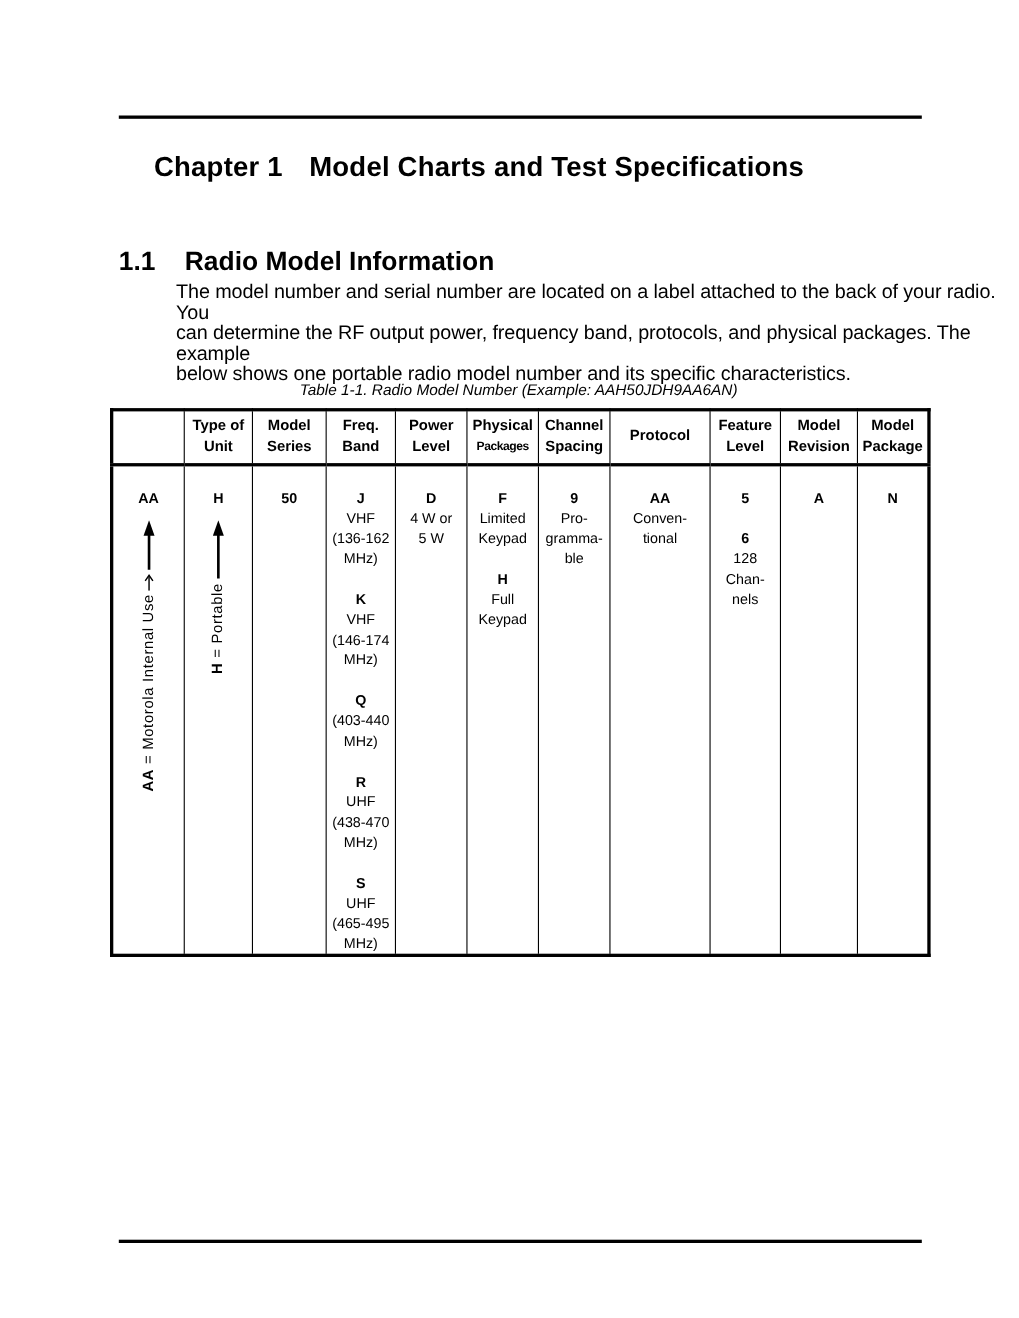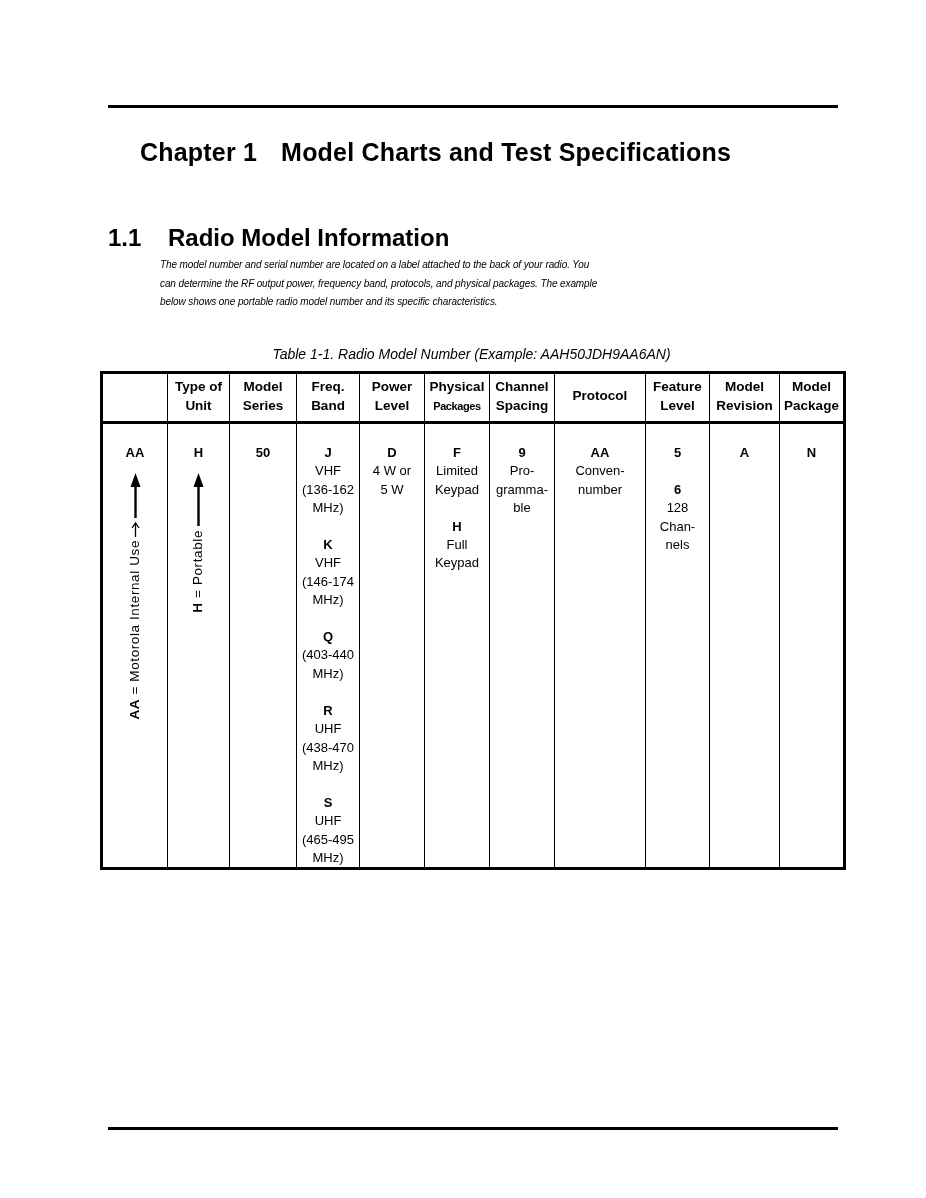--- a/index.html
+++ b/index.html
@@ -23,21 +23,21 @@
   .chapter .chapter-num { margin-right: 24px; }
 
   .section-heading {
     position: absolute; left: 108px; top: 224px;
     font-size: 24px; font-weight: bold; white-space: nowrap;
   }
   .section-heading .sec-num { display: inline-block; width: 60px; }
 
   .body-text {
     position: absolute; left: 160px; top: 256px;
-    font-size: 10px; line-height: 18.5px; letter-spacing: -0.1px; font-style: italic;
+    font-size: 18px; line-height: 18.5px; letter-spacing: -0.1px;
   }
 
   .caption {
     position: absolute; left: 100px; top: 346px; width: 743px;
     text-align: center; font-style: italic; font-size: 14px;
   }
 
   table.model-table {
     position: absolute; left: 100px; top: 371px; width: 743px;
     border-collapse: collapse; table-layout: fixed;
@@ -227,21 +227,21 @@
         </td>
       <td>
           <div class="ln b">9</div>
           <div class="ln">Pro-</div>
           <div class="ln">gramma-</div>
           <div class="ln">ble</div>
         </td>
       <td>
           <div class="ln b">AA</div>
           <div class="ln">Conven-</div>
-          <div class="ln">number</div>
+          <div class="ln">tional</div>
         </td>
       <td>
           <div class="ln b">5</div>
           <div class="ln">&nbsp;</div>
           <div class="ln b">6</div>
           <div class="ln">128</div>
           <div class="ln">Chan-</div>
           <div class="ln">nels</div>
         </td>
       <td>

